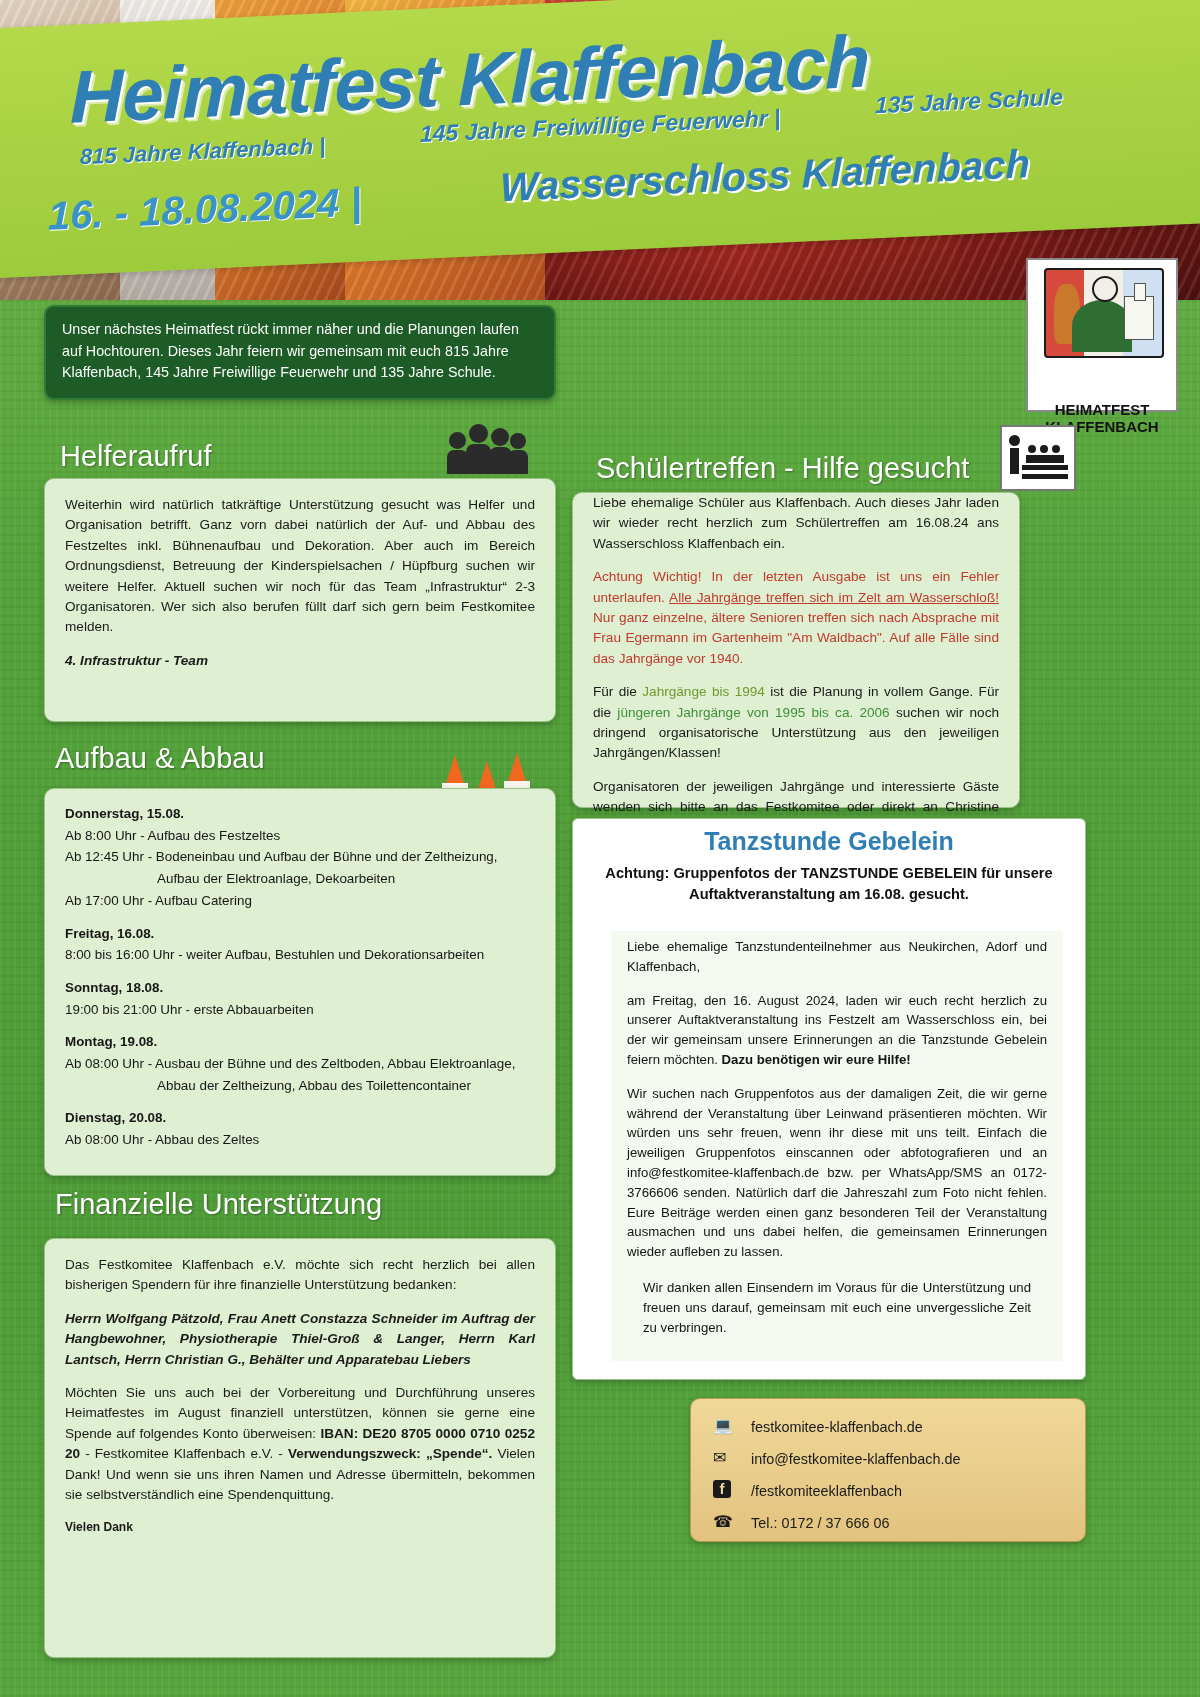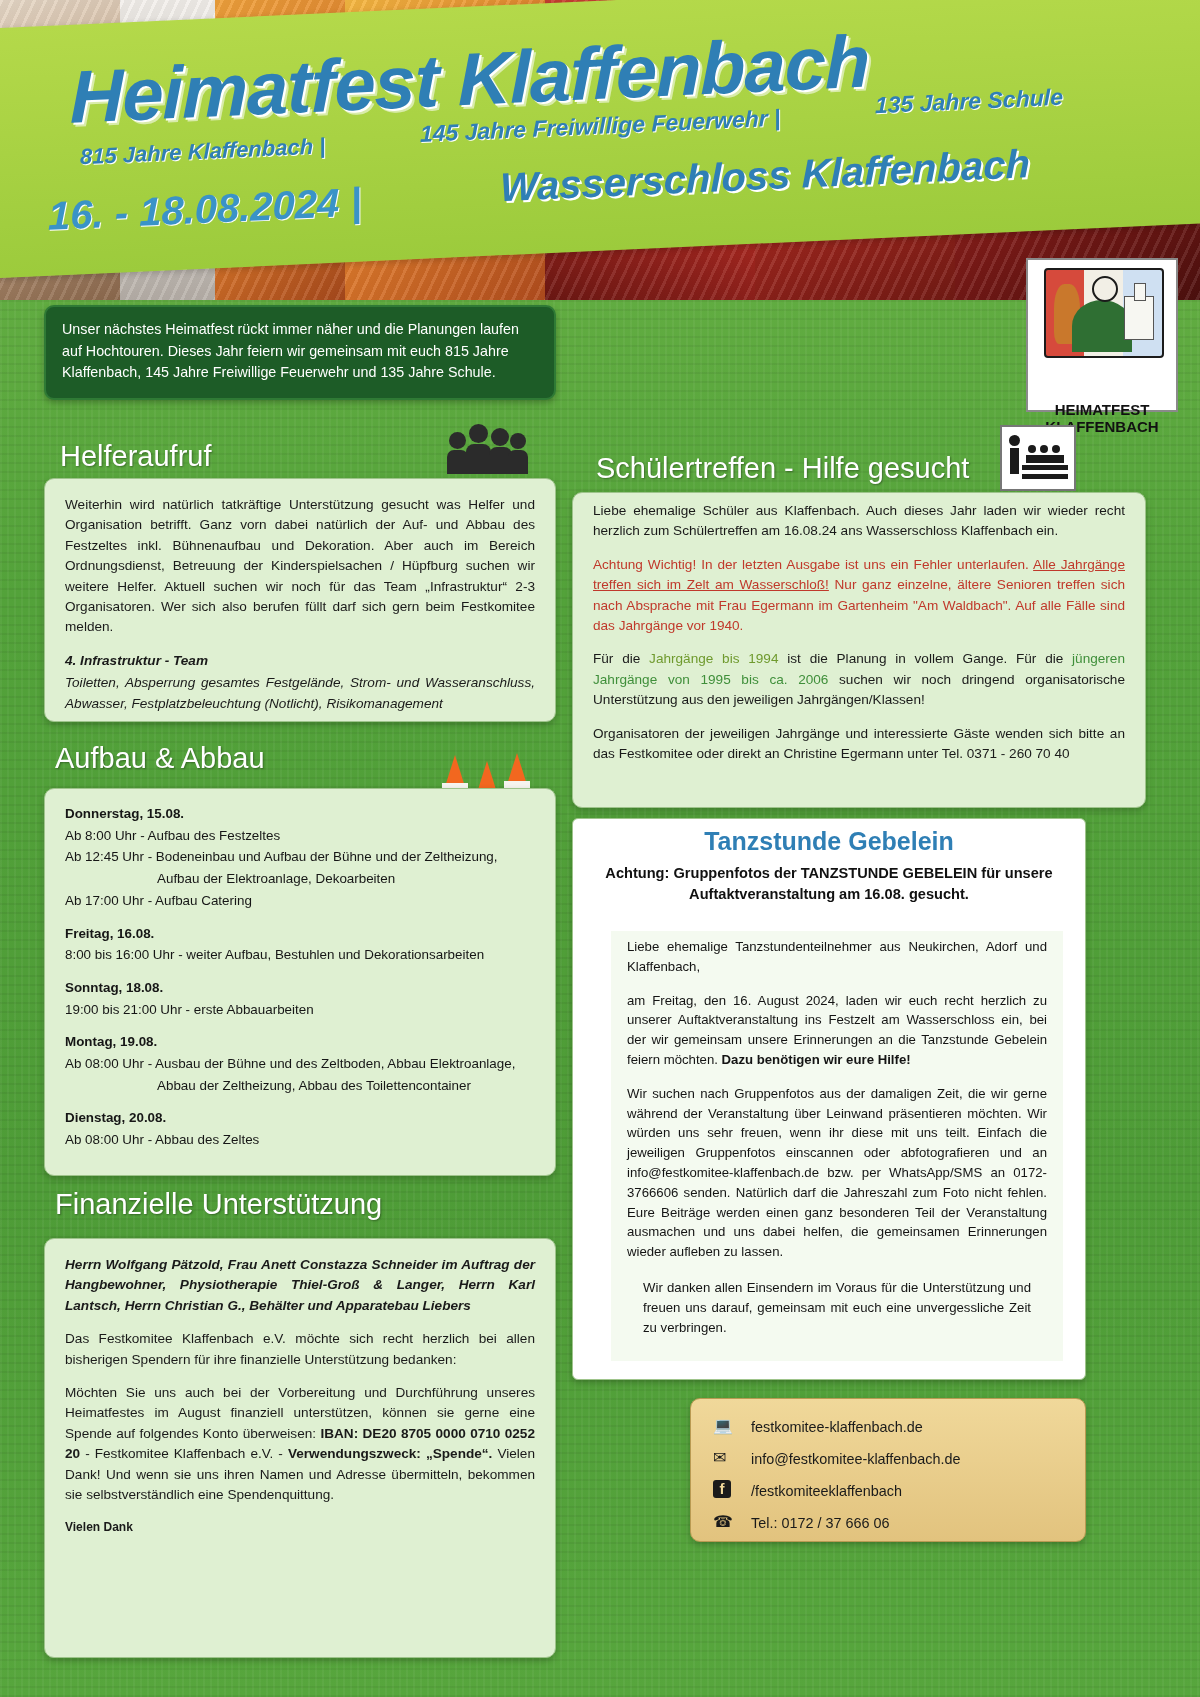--- a/index.html
+++ b/index.html
@@ -219,21 +219,20 @@
   <div class="pi" style="left:22px;top:6px;width:19px;height:19px;"></div>
   <div class="pi" style="left:19px;top:26px;width:25px;height:30px;border-radius:8px 8px 0 0;"></div>
   <div class="pi" style="left:44px;top:10px;width:18px;height:18px;"></div>
   <div class="pi" style="left:42px;top:29px;width:23px;height:27px;border-radius:8px 8px 0 0;"></div>
   <div class="pi" style="left:63px;top:15px;width:16px;height:16px;"></div>
   <div class="pi" style="left:61px;top:32px;width:20px;height:24px;border-radius:7px 7px 0 0;"></div>
 </div>
 <div class="panel" style="left:44px;top:478px;width:512px;height:244px;padding:16px 20px;">
   <p class="body-txt">Weiterhin wird natürlich tatkräftige Unterstützung gesucht was Helfer und Organisation betrifft. Ganz vorn dabei natürlich der Auf- und Abbau des Festzeltes inkl. Bühnenaufbau und Dekoration. Aber auch im Bereich Ordnungsdienst, Betreuung der Kinderspielsachen / Hüpfburg suchen wir weitere Helfer. Aktuell suchen wir noch für das Team „Infrastruktur“ 2-3 Organisatoren. Wer sich also berufen füllt  darf sich gern beim Festkomitee melden.</p>
   <p class="body-txt it-bold" style="margin-bottom:2px;">4. Infrastruktur - Team</p>
-  <p class="body-txt it">Toiletten, Absperrung gesamtes Festgelände, Strom- und Wasseranschluss, Abwasser, Festplatzbeleuchtung (Notlicht), Risikomanagement</p>
 </div>
 
 <div class="sec-h" style="left:55px;top:742px;">Aufbau &amp; Abbau</div>
 <div class="cones">
   <div class="cone" style="left:6px;bottom:6px;">
     <div class="body"></div>
       <div class="stripe"></div>
       <div class="base"></div>
   </div>
   <div class="cone" style="left:38px;bottom:0px;">
@@ -265,40 +264,40 @@
     <div>Ab 08:00 Uhr  - Ausbau der Bühne und des Zeltboden, Abbau Elektroanlage,</div>
     <div class="ind">Abbau der Zeltheizung, Abbau des Toilettencontainer</div>
     <div class="gap"></div>
     <div class="day">Dienstag, 20.08.</div>
     <div>Ab 08:00 Uhr  - Abbau des Zeltes</div>
   </div>
 </div>
 
 <div class="sec-h" style="left:55px;top:1188px;">Finanzielle Unterstützung</div>
 <div class="panel" style="left:44px;top:1238px;width:512px;height:420px;padding:16px 20px;">
+  <p class="body-txt">Das Festkomitee Klaffenbach e.V. möchte sich recht herzlich bei allen bisherigen Spendern für ihre finanzielle Unterstützung bedanken:</p>
   <p class="body-txt it-bold">Herrn Wolfgang Pätzold, Frau Anett Constazza Schneider im Auftrag der Hangbewohner, Physiotherapie Thiel-Groß &amp; Langer,  Herrn Karl Lantsch, Herrn Christian G., Behälter und Apparatebau Liebers</p>
-  <p class="body-txt">Das Festkomitee Klaffenbach e.V. möchte sich recht herzlich bei allen bisherigen Spendern für ihre finanzielle Unterstützung bedanken:</p>
   <p class="body-txt">
     <span>Möchten Sie uns auch bei der Vorbereitung und Durchführung unseres Heimatfestes im August finanziell unterstützen, können sie gerne eine Spende auf folgendes Konto überweisen: </span><b>IBAN: DE20 8705 0000 0710 0252 20</b><span> - Festkomitee Klaffenbach e.V. - </span><b>Verwendungszweck: „Spende“.</b><span> Vielen Dank! Und wenn sie uns ihren Namen und Adresse übermitteln, bekommen sie selbstverständlich eine Spendenquittung.</span>
   </p>
   <p class="body-txt" style="font-weight:bold;font-size:12px;">Vielen Dank</p>
 </div>
 
 <div class="sec-h" style="left:596px;top:452px;">Schülertreffen - Hilfe gesucht</div>
 <div class="school-icon">
   <div style="position:absolute;left:7px;top:8px;width:11px;height:11px;background:#1b1b1b;border-radius:50%;"></div>
   <div style="position:absolute;left:8px;top:21px;width:9px;height:26px;background:#1b1b1b;"></div>
   <div style="position:absolute;left:26px;top:18px;width:8px;height:8px;background:#1b1b1b;border-radius:50%;"></div>
   <div style="position:absolute;left:38px;top:18px;width:8px;height:8px;background:#1b1b1b;border-radius:50%;"></div>
   <div style="position:absolute;left:50px;top:18px;width:8px;height:8px;background:#1b1b1b;border-radius:50%;"></div>
   <div style="position:absolute;left:24px;top:28px;width:38px;height:8px;background:#1b1b1b;"></div>
   <div style="position:absolute;left:20px;top:38px;width:46px;height:5px;background:#1b1b1b;"></div>
   <div style="position:absolute;left:20px;top:47px;width:46px;height:5px;background:#1b1b1b;"></div>
 </div>
-<div class="panel" style="left:572px;top:492px;width:574px;height:316px;padding:8px 20px;">
+<div class="panel" style="left:572px;top:492px;width:448px;height:316px;padding:0 20px;">
   <p class="body-txt">Liebe ehemalige Schüler aus Klaffenbach. Auch dieses Jahr laden wir wieder recht herzlich zum Schülertreffen am 16.08.24 ans Wasserschloss Klaffenbach ein.</p>
   <p class="body-txt t-red">
     <span>Achtung Wichtig! In der letzten Ausgabe ist uns ein Fehler unterlaufen. </span><u>Alle Jahrgänge treffen sich im Zelt am Wasserschloß!</u><span> Nur ganz einzelne, ältere Senioren treffen sich nach Absprache mit Frau Egermann im Gartenheim "Am Waldbach". Auf alle Fälle sind das Jahrgänge vor 1940.</span>
   </p>
   <p class="body-txt">
     <span>Für die </span><span class="t-olive">Jahrgänge bis 1994</span><span> ist die Planung in vollem Gange. Für die </span><span class="t-green">jüngeren Jahrgänge von 1995 bis ca. 2006</span><span> suchen wir noch dringend organisatorische Unterstützung aus den jeweiligen Jahrgängen/Klassen!</span>
   </p>
   <p class="body-txt">Organisatoren der jeweiligen Jahrgänge und interessierte Gäste wenden sich bitte an das Festkomitee oder direkt an Christine Egermann unter Tel. 0371 - 260 70 40</p>
 </div>
 

